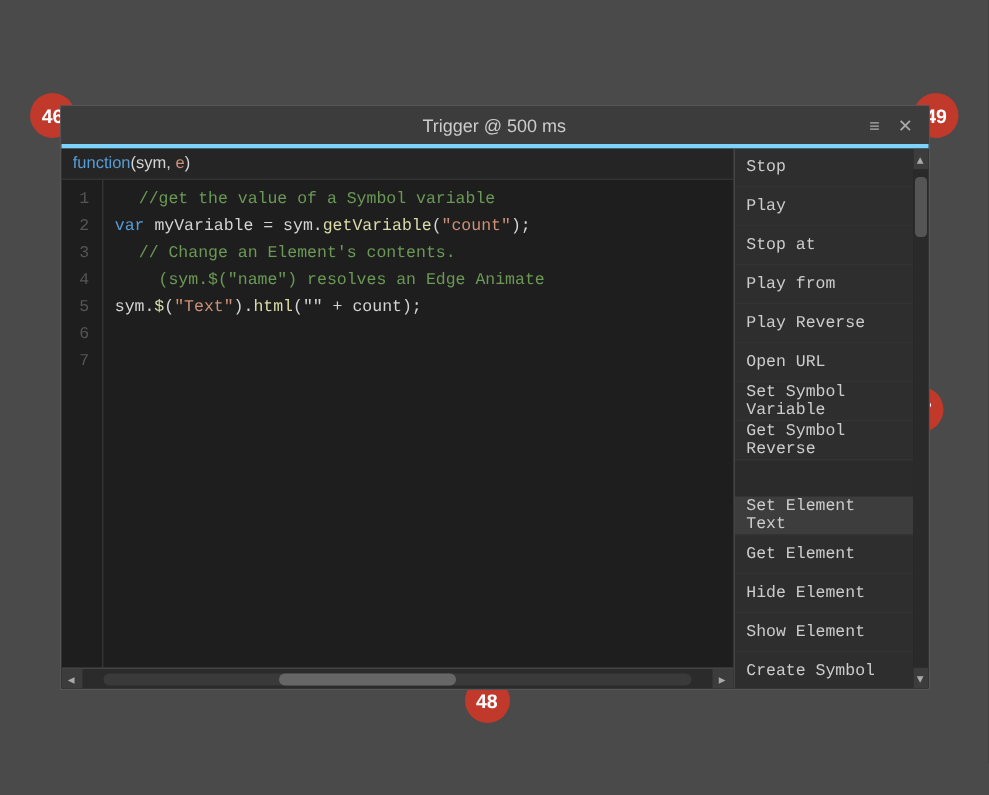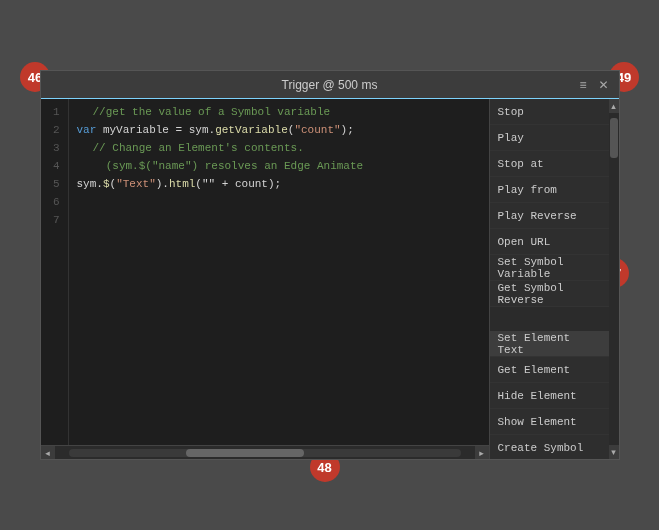--- a/index.html
+++ b/index.html
@@ -34,21 +34,21 @@
       display: flex;
       flex-direction: column;
     }
 
     .panel-header {
       background: #3c3c3c;
       height: 28px;
       display: flex;
       align-items: center;
       justify-content: center;
-      border-bottom: 1px solid #7dd3fc;
+      border-bottom: 3px solid #7dd3fc;
       position: relative;
       flex-shrink: 0;
     }
 
     .panel-title {
       color: #ccc;
       font-size: 12px;
     }
 
     .panel-header-actions {
@@ -312,20 +312,23 @@
       <div class="panel-header-actions">
         <button class="header-btn">≡</button>
         <button class="header-btn">✕</button>
       </div>
     </div>
 
     <div class="panel-body">
 
       <div class="code-area">
 
+        <div class="code-header-bar">
+          <span class="kw-blue">function</span><span class="kw-white">(sym, </span><span class="kw-orange">e</span><span class="kw-white">)</span>
+        </div>
 
         <div class="code-content">
           <div class="line-numbers">
             <div>1</div>
             <div>2</div>
             <div>3</div>
             <div>4</div>
             <div>5</div>
             <div>6</div>
             <div>7</div>

